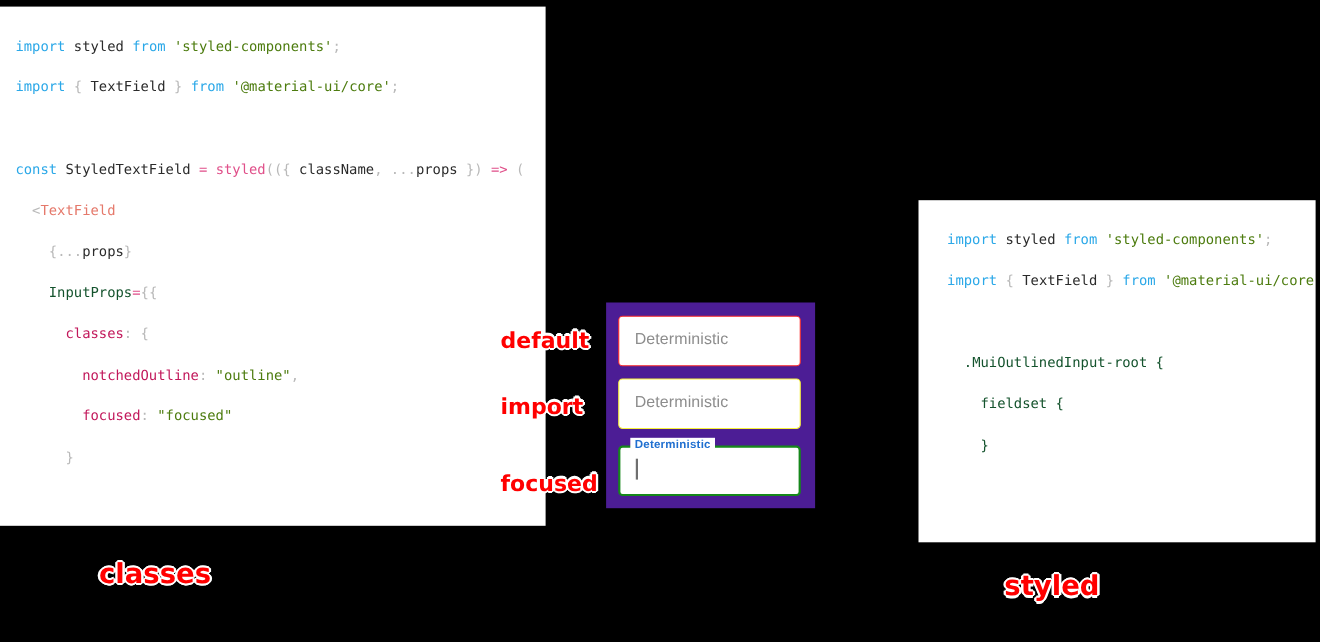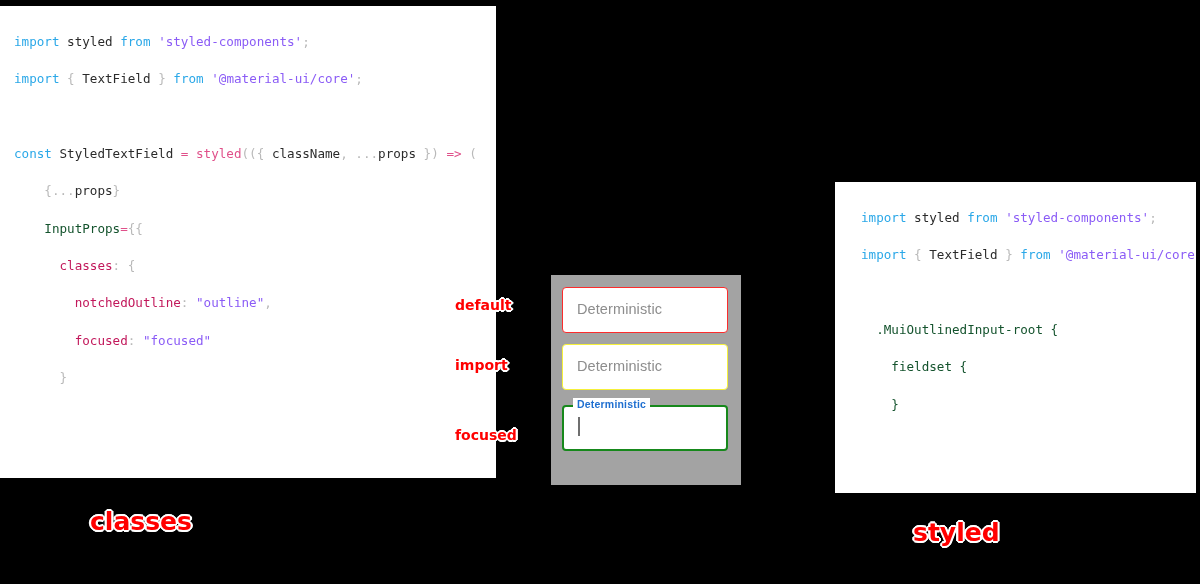--- a/index.html
+++ b/index.html
@@ -41,36 +41,36 @@
     color: #383a42;
     padding: 8px 0 0 14px;
   }
   #panel-globals .code-body { padding: 8px 0 0 26px; }
 
   .code-line { height: 18.7px; }
 
   
   .kw   { color: #2ba8e8; text-align: center; }         
   .plain{ color: #2b2b2b; }         
-  .str  { color: #8b5cf6; margin-top: 27px; }         
+  .str  { color: #4d7c0f; margin-top: 27px; }         
   .punc { color: #b9b9b9; }         
   .fn   { color: #e0508a; }         
   .op   { color: #e0508a; }         
   .tag  { color: #e5796b; }         
   .prop { color: #c2185b; }         
   .sel  { color: #14532d; }
 
   
   #preview-card {
     position: absolute;
     left: 551px;
     top: 275px;
     width: 190px;
-    height: 210px;
-    background: #a3a3a3;
+    height: 187px;
+    background: #4c1d95;
   }
   .tf {
     position: absolute;
     left: 11px;
     width: 166px;
     height: 46px;
     border-radius: 4px;
     box-sizing: border-box;
     background: #ffffff;
   }
@@ -122,38 +122,39 @@
     position: absolute;
     font-family: "DejaVu Sans", sans-serif;
     font-weight: bold;
     color: #ff0000;
     text-shadow:
        1.6px 0 0 #fff, -1.6px 0 0 #fff, 0 1.6px 0 #fff, 0 -1.6px 0 #fff,
        1.2px 1.2px 0 #fff, -1.2px 1.2px 0 #fff, 1.2px -1.2px 0 #fff, -1.2px -1.2px 0 #fff,
        2.2px 0 0 #fff, -2.2px 0 0 #fff, 0 2.2px 0 #fff, 0 -2.2px 0 #fff;
     white-space: nowrap;
   }
-  .anno-state { font-size: 14px; }
+  .anno-state { font-size: 20px; }
   #anno-default { left: 455px; top: 297px; }
   #anno-hover   { left: 455px; top: 357px; }
   #anno-focused { left: 455px; top: 427px; }
 
   .anno-title { font-size: 25px; }
   #anno-classes { left: 90px;  top: 507px; }
   #anno-globals { left: 913px; top: 518px; }
 </style>
 </head>
 <body>
 
 <div class="code-panel" id="panel-classes">
   <div class="code-body">
 <div class="code-line"><span class="kw">import</span> <span class="plain">styled</span> <span class="kw">from</span> <span class="str">'styled-components'</span><span class="punc">;</span></div>
 <div class="code-line"><span class="kw">import</span> <span class="punc">{</span> <span class="plain">TextField</span> <span class="punc">}</span> <span class="kw">from</span> <span class="str">'@material-ui/core'</span><span class="punc">;</span></div>
 <div class="code-line">&nbsp;</div>
 <div class="code-line"><span class="kw">const</span> <span class="plain">StyledTextField</span> <span class="op">=</span> <span class="fn">styled</span><span class="punc">((</span><span class="punc">{</span> <span class="plain">className</span><span class="punc">,</span> <span class="punc">...</span><span class="plain">props</span> <span class="punc">}</span><span class="punc">)</span> <span class="op">=&gt;</span> <span class="punc">(</span></div>
+<div class="code-line">  <span class="punc">&lt;</span><span class="tag">TextField</span></div>
 <div class="code-line">    <span class="punc">{</span><span class="punc">...</span><span class="plain">props</span><span class="punc">}</span></div>
 <div class="code-line">    <span class="sel">InputProps</span><span class="op">=</span><span class="punc">{{</span></div>
 <div class="code-line">      <span class="prop">classes</span><span class="punc">: {</span></div>
 <div class="code-line">        <span class="prop">notchedOutline</span><span class="punc">:</span> <span class="str">"outline"</span><span class="punc">,</span></div>
 <div class="code-line">        <span class="prop">focused</span><span class="punc">:</span> <span class="str">"focused"</span></div>
 <div class="code-line">      <span class="punc">}</span></div>
 
 
 
 

